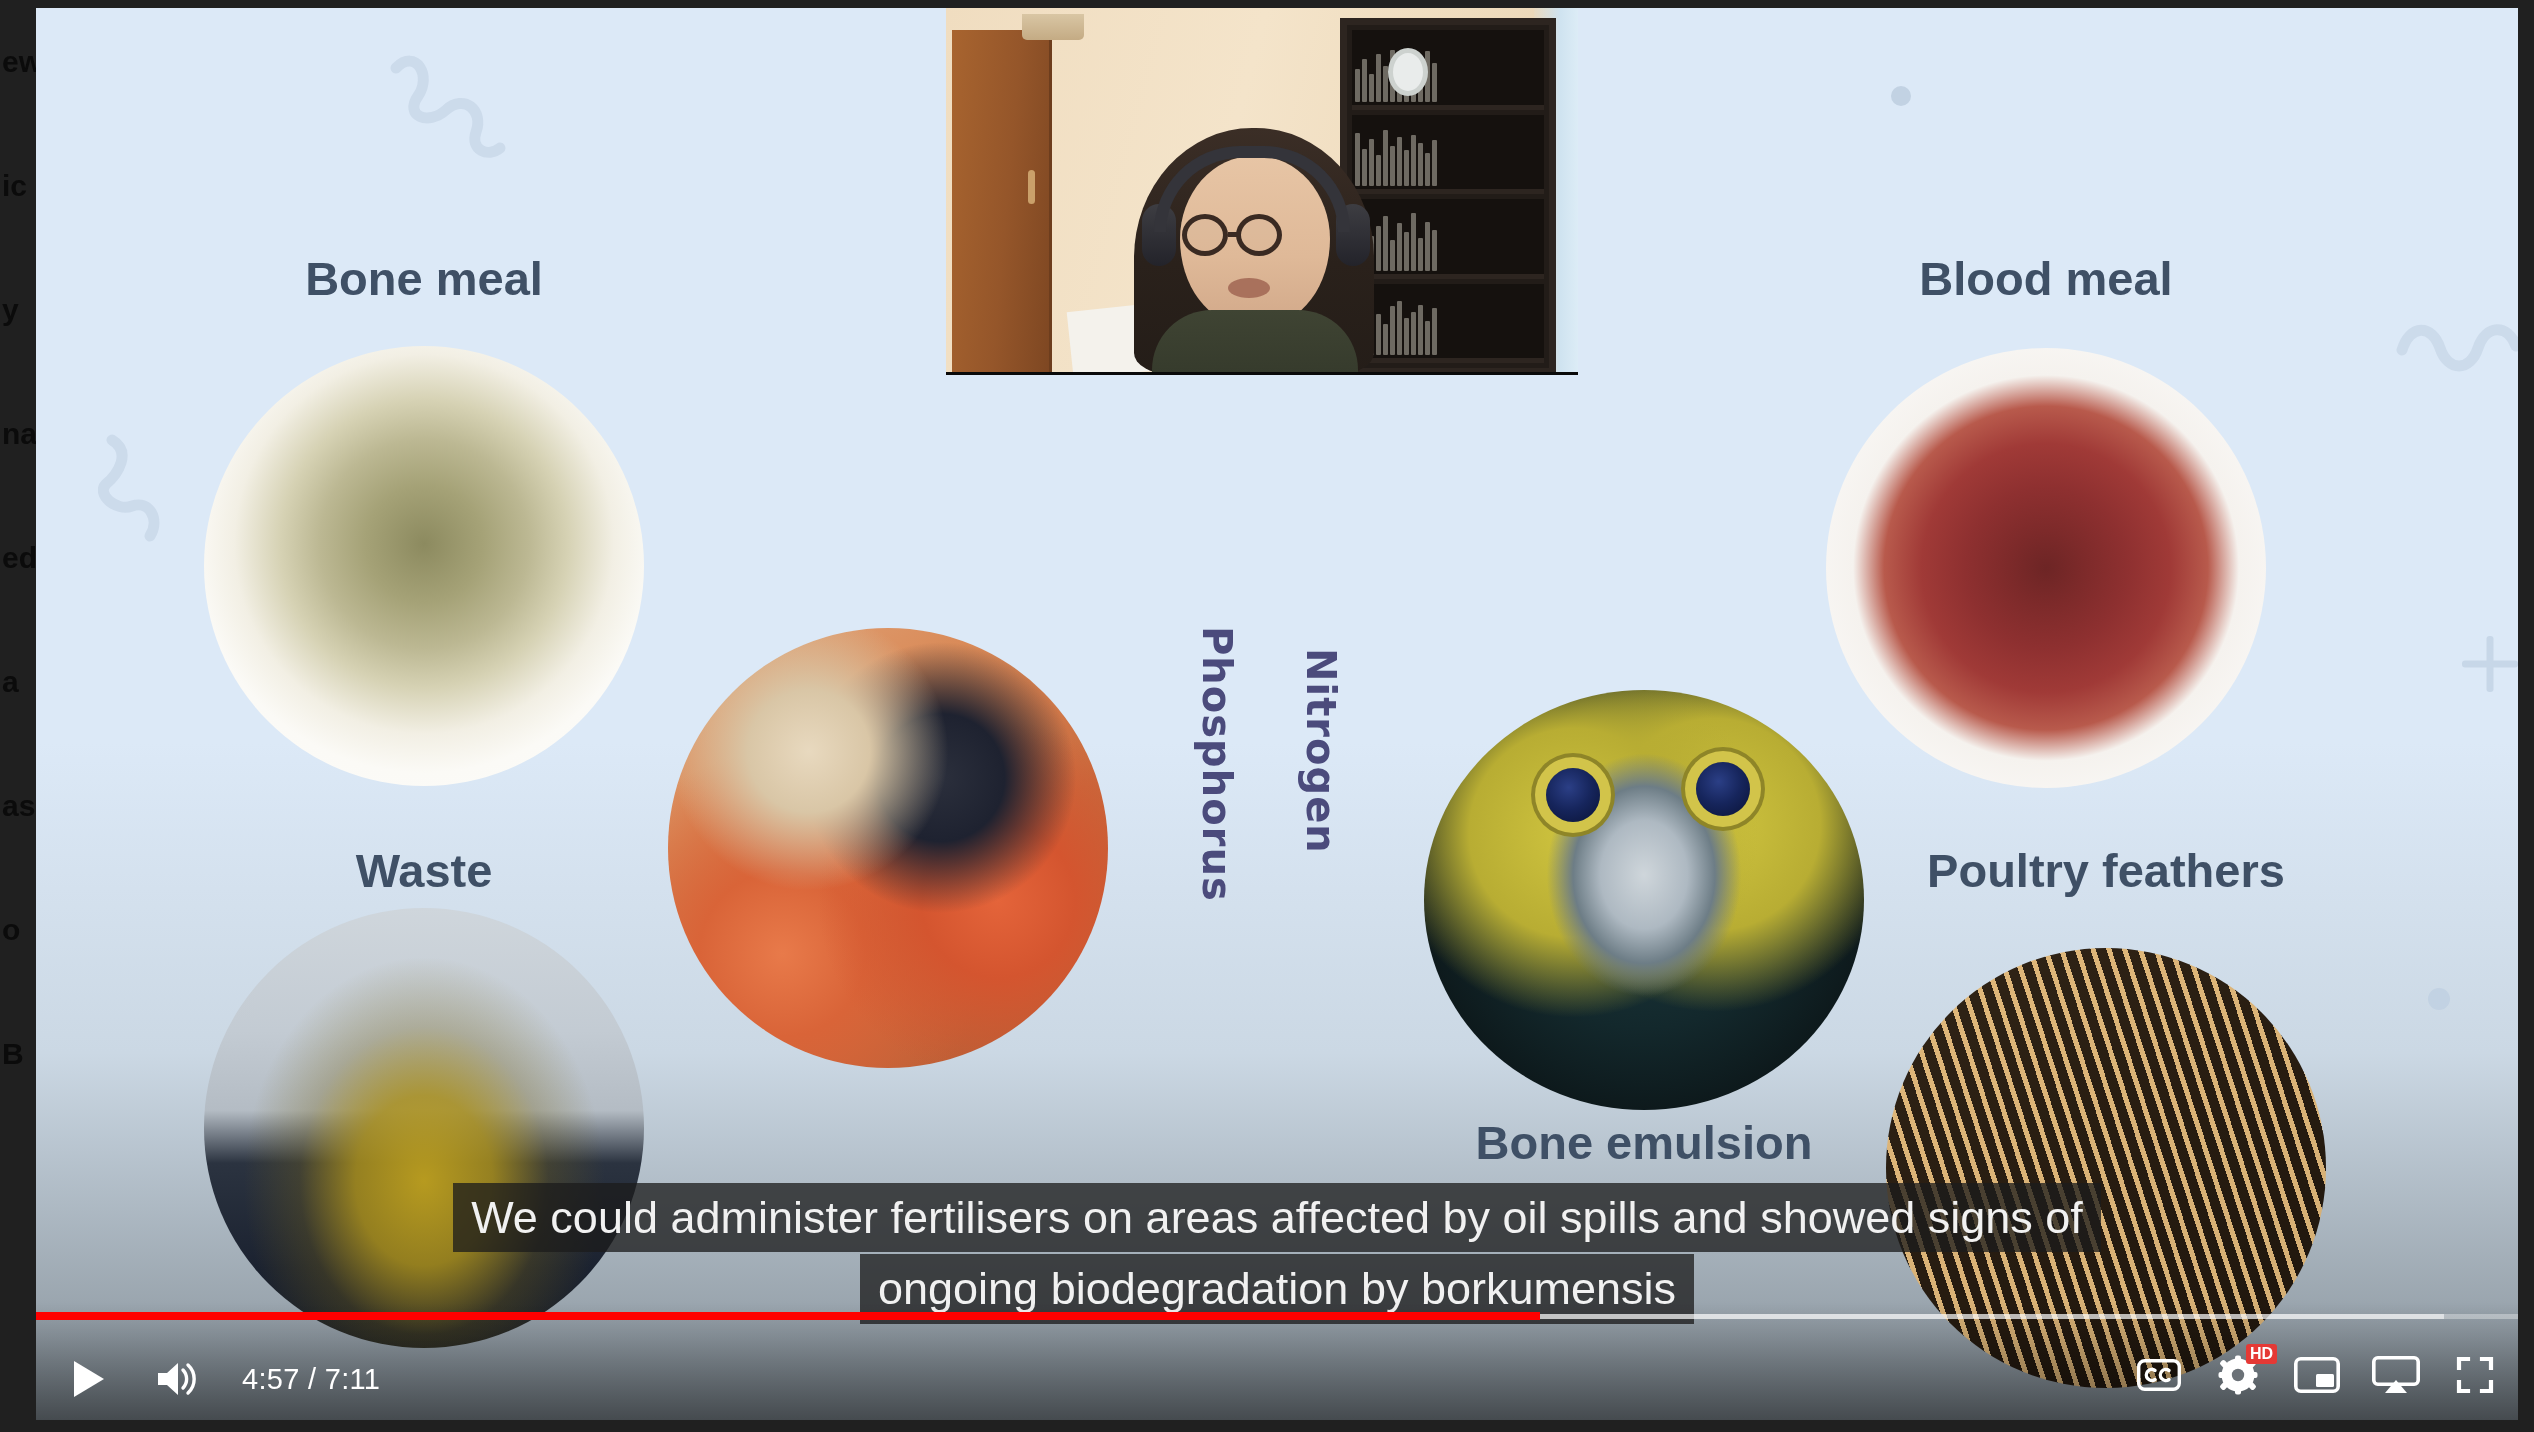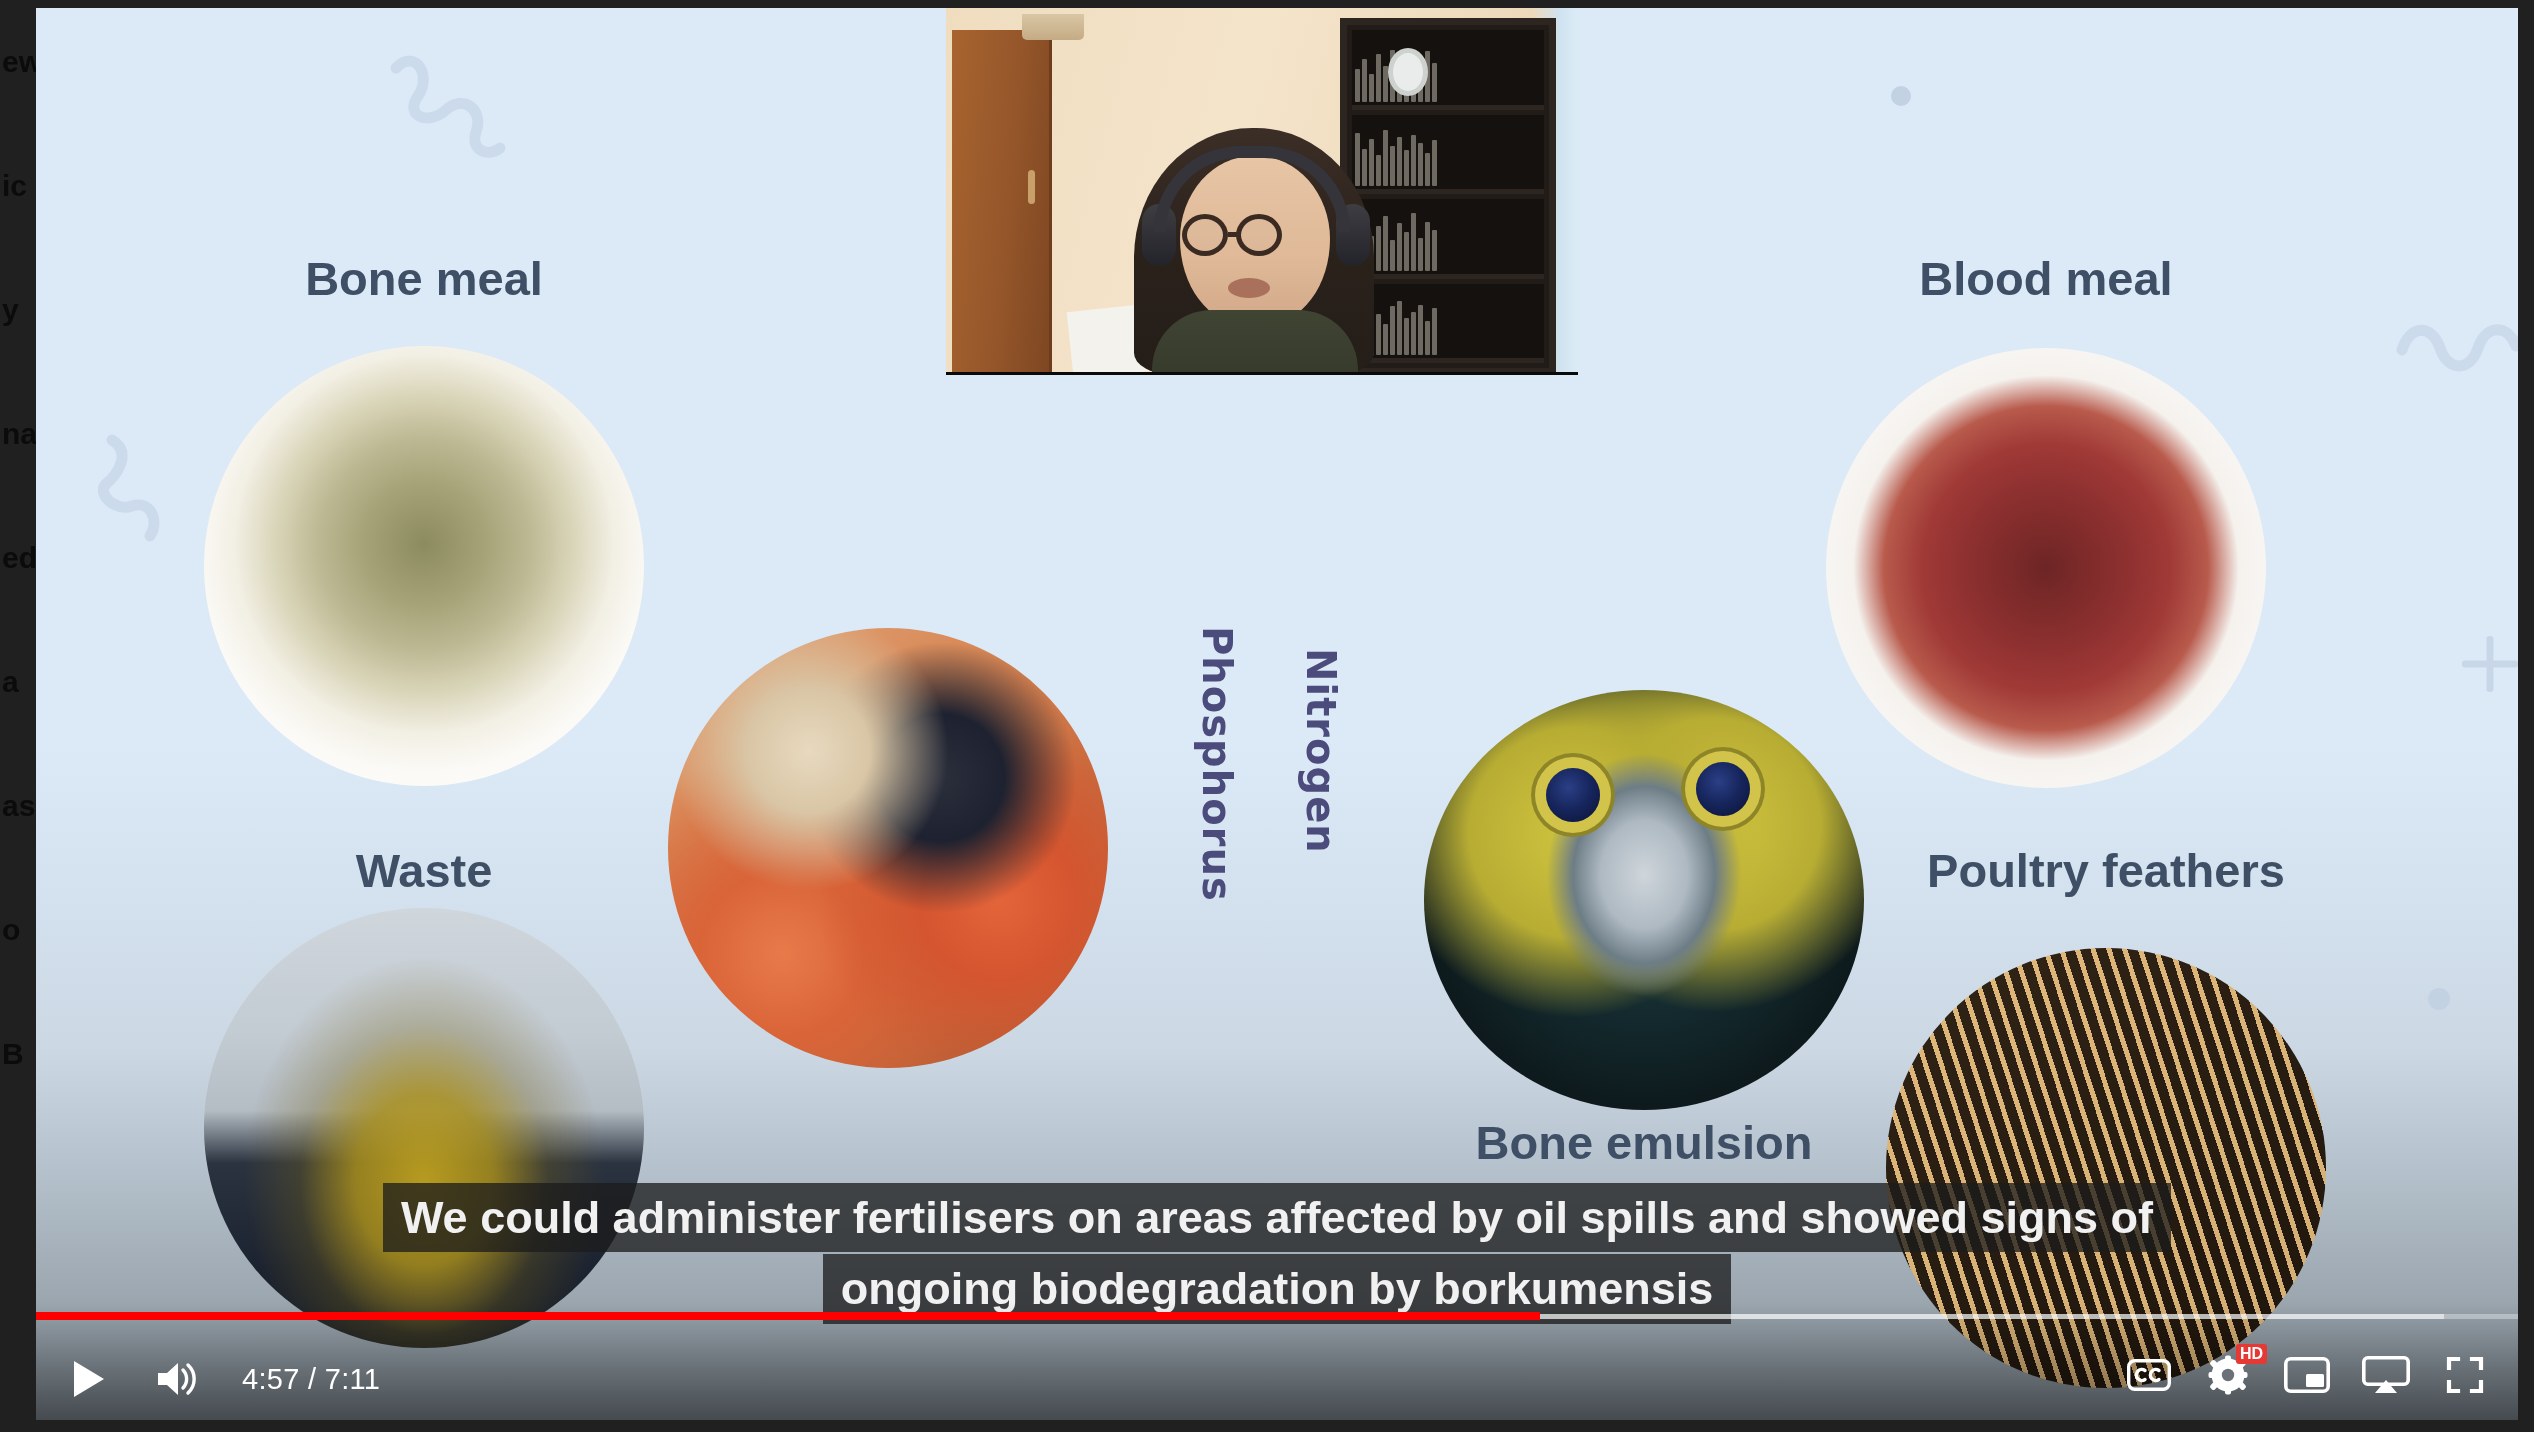--- a/index.html
+++ b/index.html
@@ -259,21 +259,20 @@
   }
   .caption-line {
     display: inline-block;
     background: rgba(28,28,28,.76);
     color: #f1f1f1;
     font-size: 45px;
     font-family: "Liberation Sans", sans-serif;
     line-height: 1.28;
     padding: 6px 18px;
     white-space: nowrap;
-    font-weight: bold;
   }
   #caption-l2 { margin-top: 2px; }
 
   
   #controls {
     position: absolute; left: 0; right: 0; bottom: 0; height: 118px;
     background: linear-gradient(180deg, rgba(0,0,0,0) 0%, rgba(0,0,0,.12) 30%, rgba(0,0,0,.45) 100%);
   }
   #progress-row {
     position: absolute; left: 0; right: 0; top: 10px; height: 8px;
@@ -289,21 +288,21 @@
   }
   #progress-played {
     position: absolute; left: 0; top: 0; height: 8px;
     background: #f00;
   }
   #ctrl-left {
     position: absolute; left: 26px; bottom: 14px;
     display: flex; align-items: center; gap: 34px;
   }
   #ctrl-right {
-    position: absolute; right: 26px; bottom: 18px;
+    position: absolute; right: 16px; bottom: 18px;
     display: flex; align-items: center; gap: 25px;
   }
   .ctrl-btn {
     width: 54px; height: 54px;
     display: flex; align-items: center; justify-content: center;
     position: relative;
     cursor: pointer;
   }
   .ctrl-btn svg { display: block; }
   #time-display {

